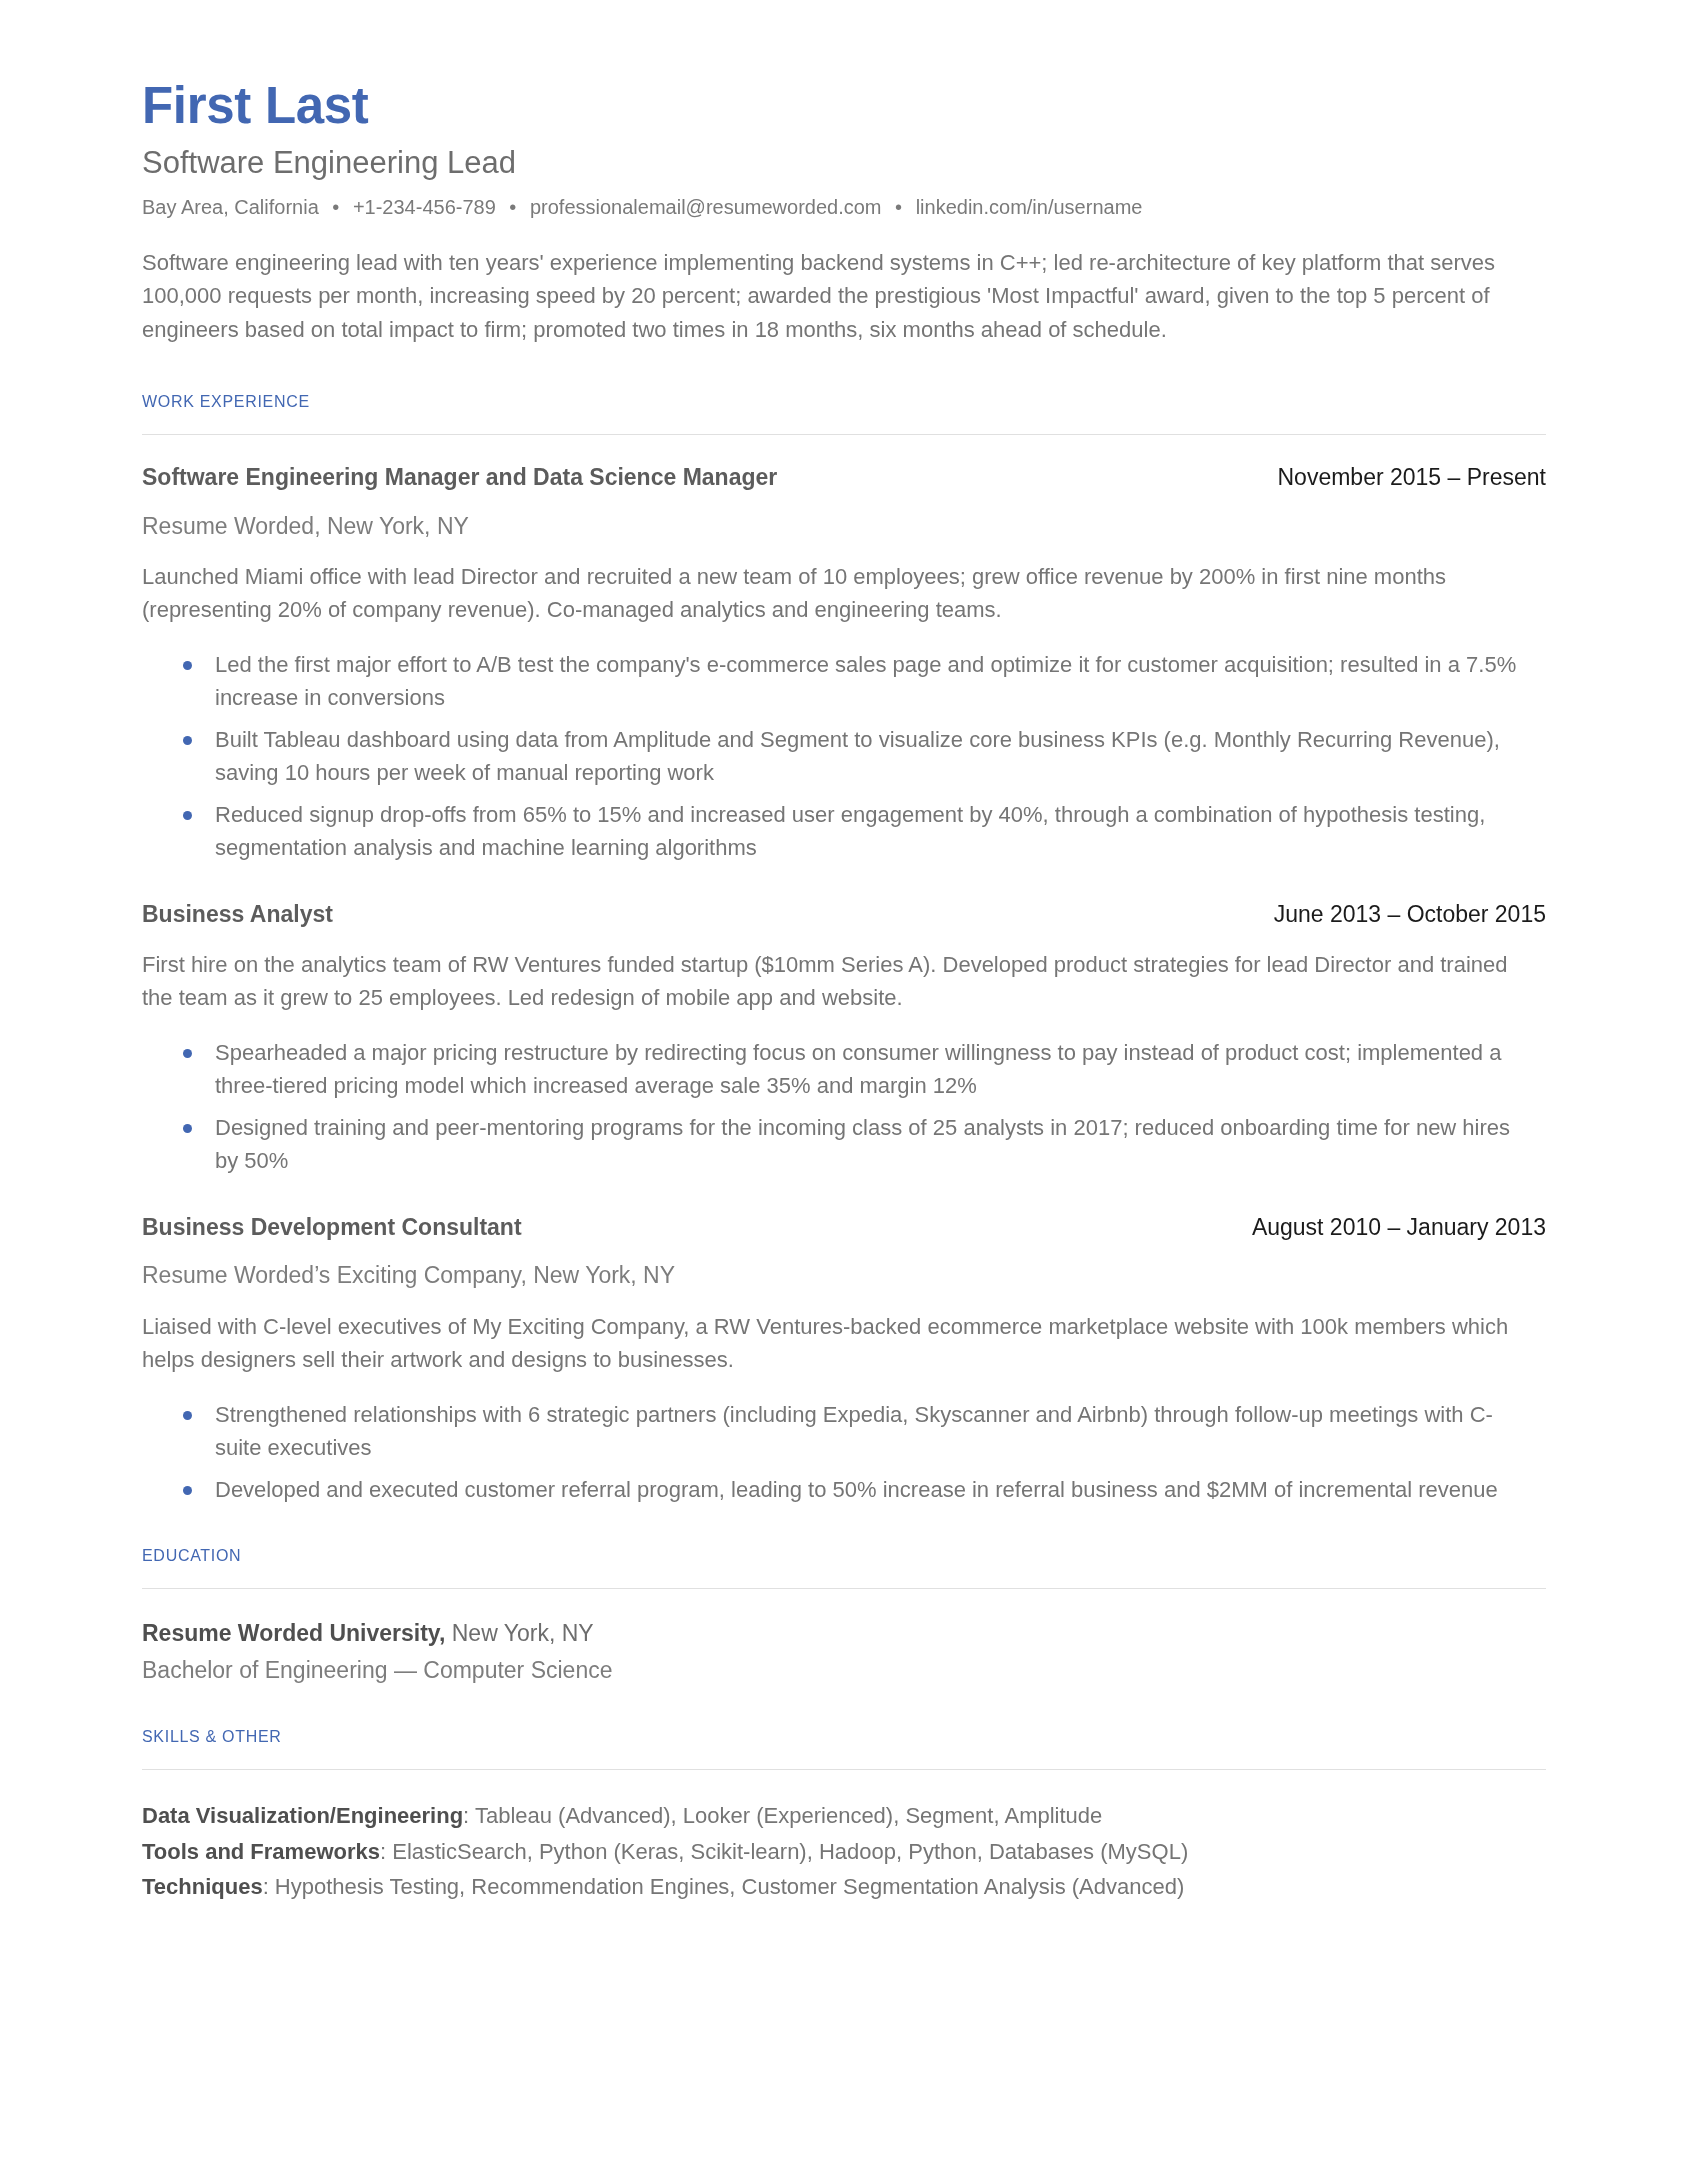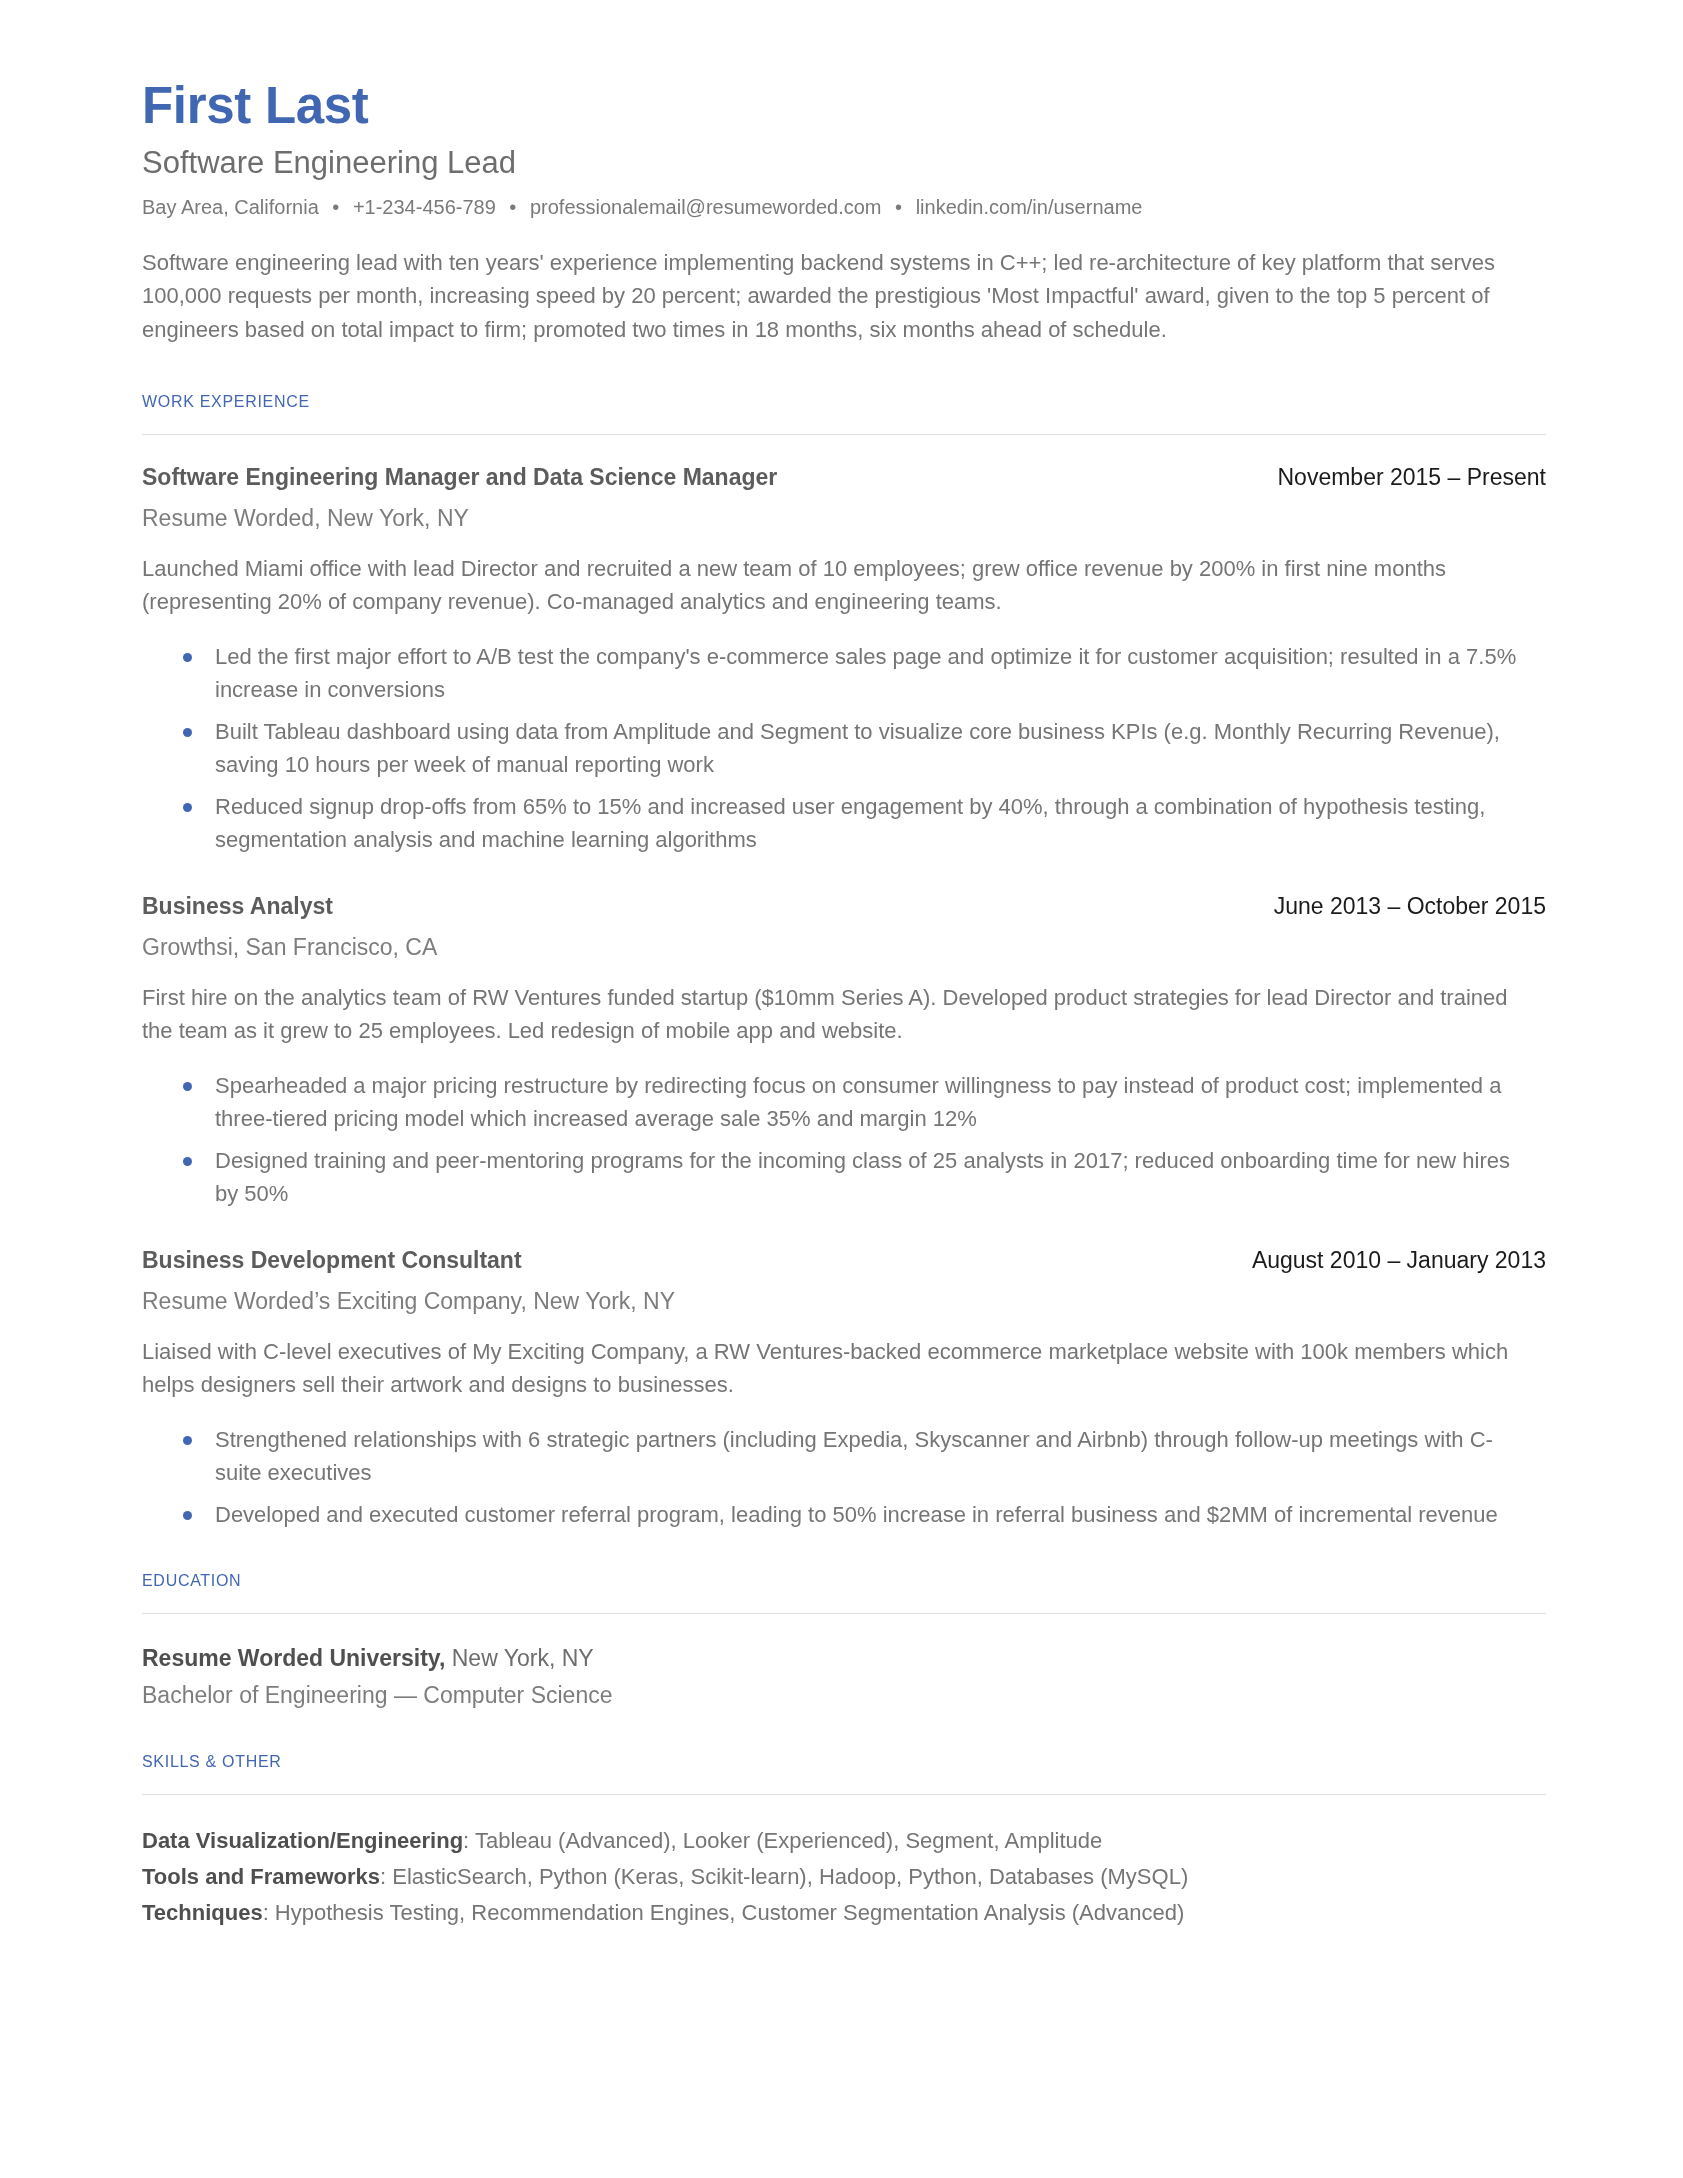--- a/index.html
+++ b/index.html
@@ -95,21 +95,21 @@
     font-size: 23px;
     color: #1b1b1b;
     line-height: 1.2;
     white-space: nowrap;
     text-align: right;
   }
   .job-company {
     font-size: 23px;
     color: #7d7d7d;
     line-height: 1.28;
-    margin-top: 12px;
+    margin-top: 20px;
   }
   .job-desc {
     font-size: 22px;
     color: #757575;
     line-height: 1.5;
     margin-top: 19px;
     max-width: 1381px;
   }
 
   ul.bullets {
@@ -205,21 +205,20 @@
         <li><span class="dot"></span><span>Built Tableau dashboard using data from Amplitude and Segment to visualize core business KPIs (e.g. Monthly Recurring Revenue), saving 10 hours per week of manual reporting work</span></li>
         <li><span class="dot"></span><span>Reduced signup drop-offs from 65% to 15% and increased user engagement by 40%, through a combination of hypothesis testing, segmentation analysis and machine learning algorithms</span></li>
       </ul>
     </div>
 
     <div class="job" style="margin-top:37px;">
       <div class="job-row">
         <div class="job-title">Business Analyst</div>
         <div class="job-date">June 2013 – October 2015</div>
       </div>
-      <div class="job-company">Growthsi, San Francisco, CA</div>
       <p class="job-desc">First hire on the analytics team of RW Ventures funded startup ($10mm Series A). Developed product strategies for lead Director and trained the team as it grew to 25 employees. Led redesign of mobile app and website.</p>
       <ul class="bullets">
         <li><span class="dot"></span><span>Spearheaded a major pricing restructure by redirecting focus on consumer willingness to pay instead of product cost; implemented a three-tiered pricing model which increased average sale 35% and margin 12%</span></li>
         <li><span class="dot"></span><span>Designed training and peer-mentoring programs for the incoming class of 25 analysts in 2017; reduced onboarding time for new hires by 50%</span></li>
       </ul>
     </div>
 
     <div class="job" style="margin-top:37px;">
       <div class="job-row">
         <div class="job-title">Business Development Consultant</div>

